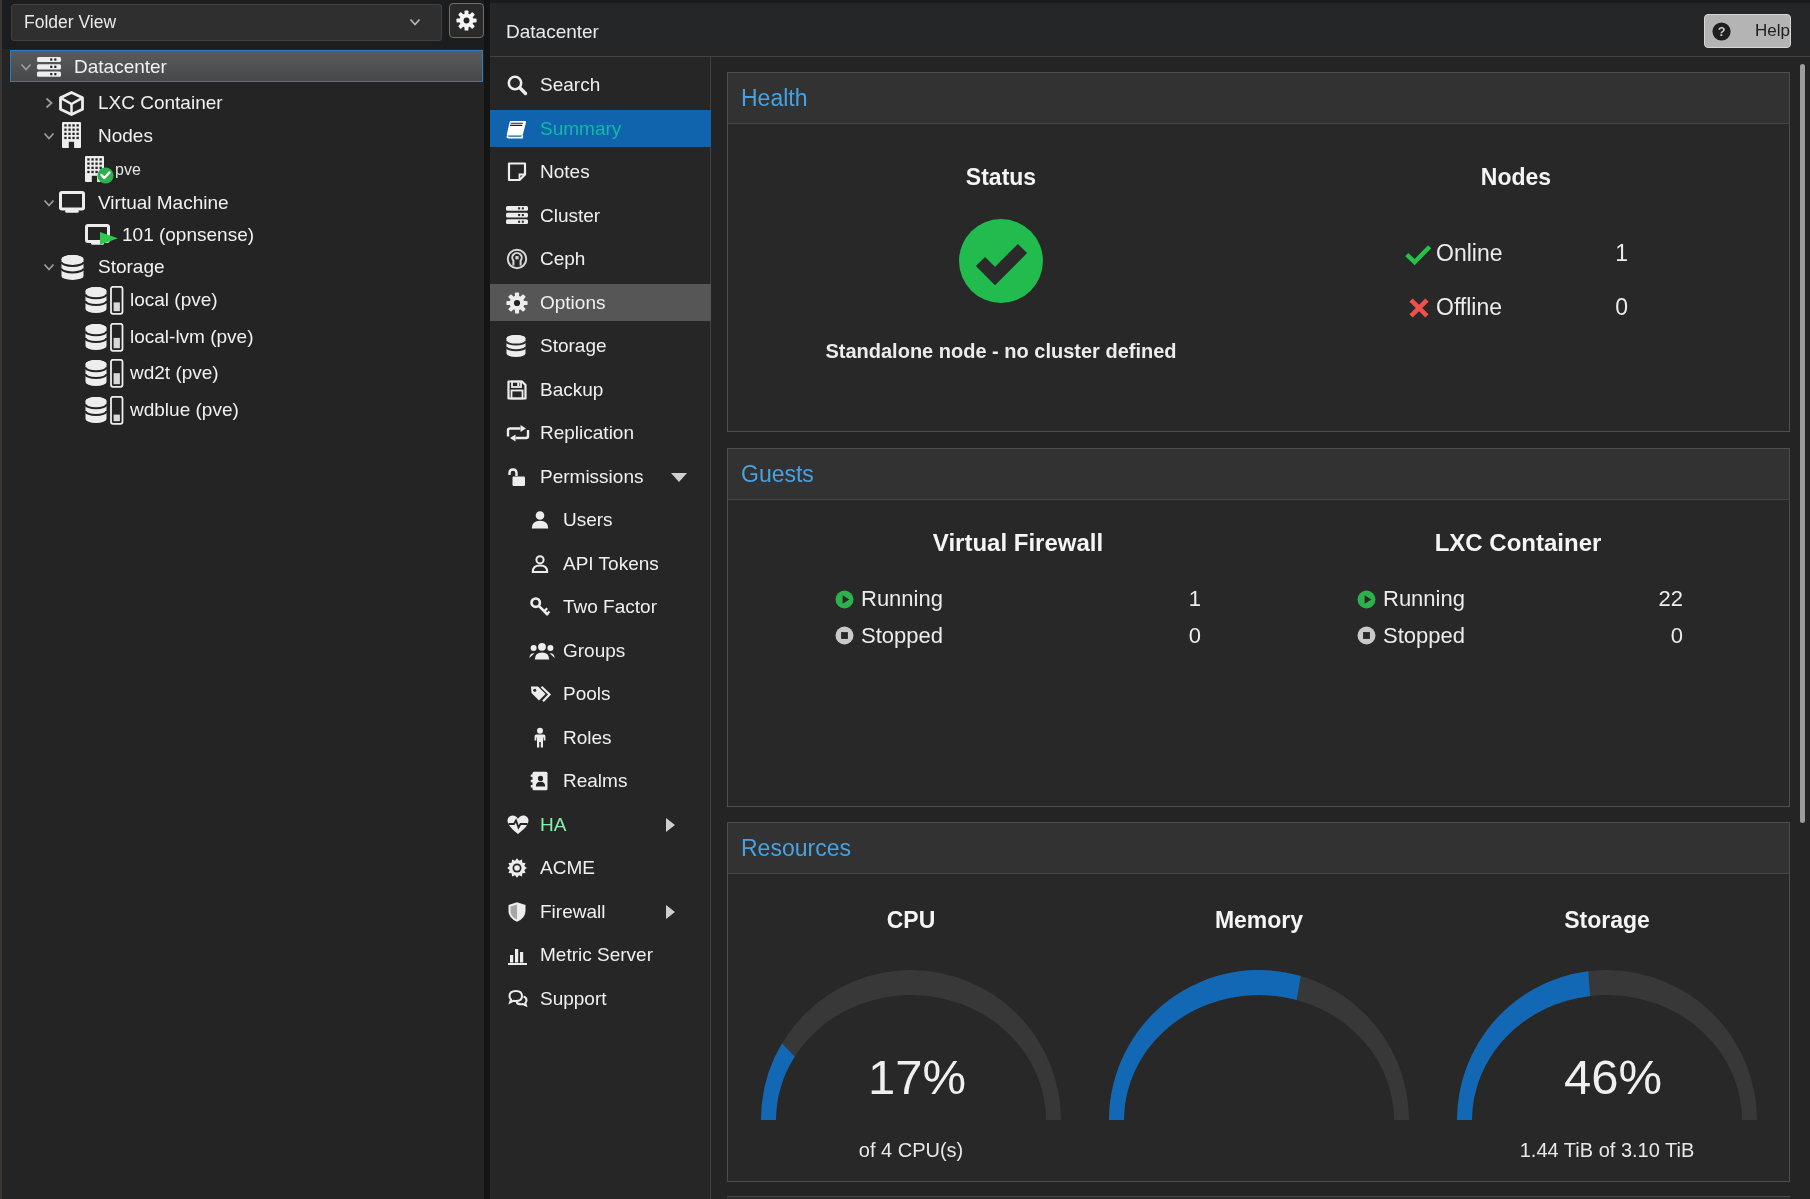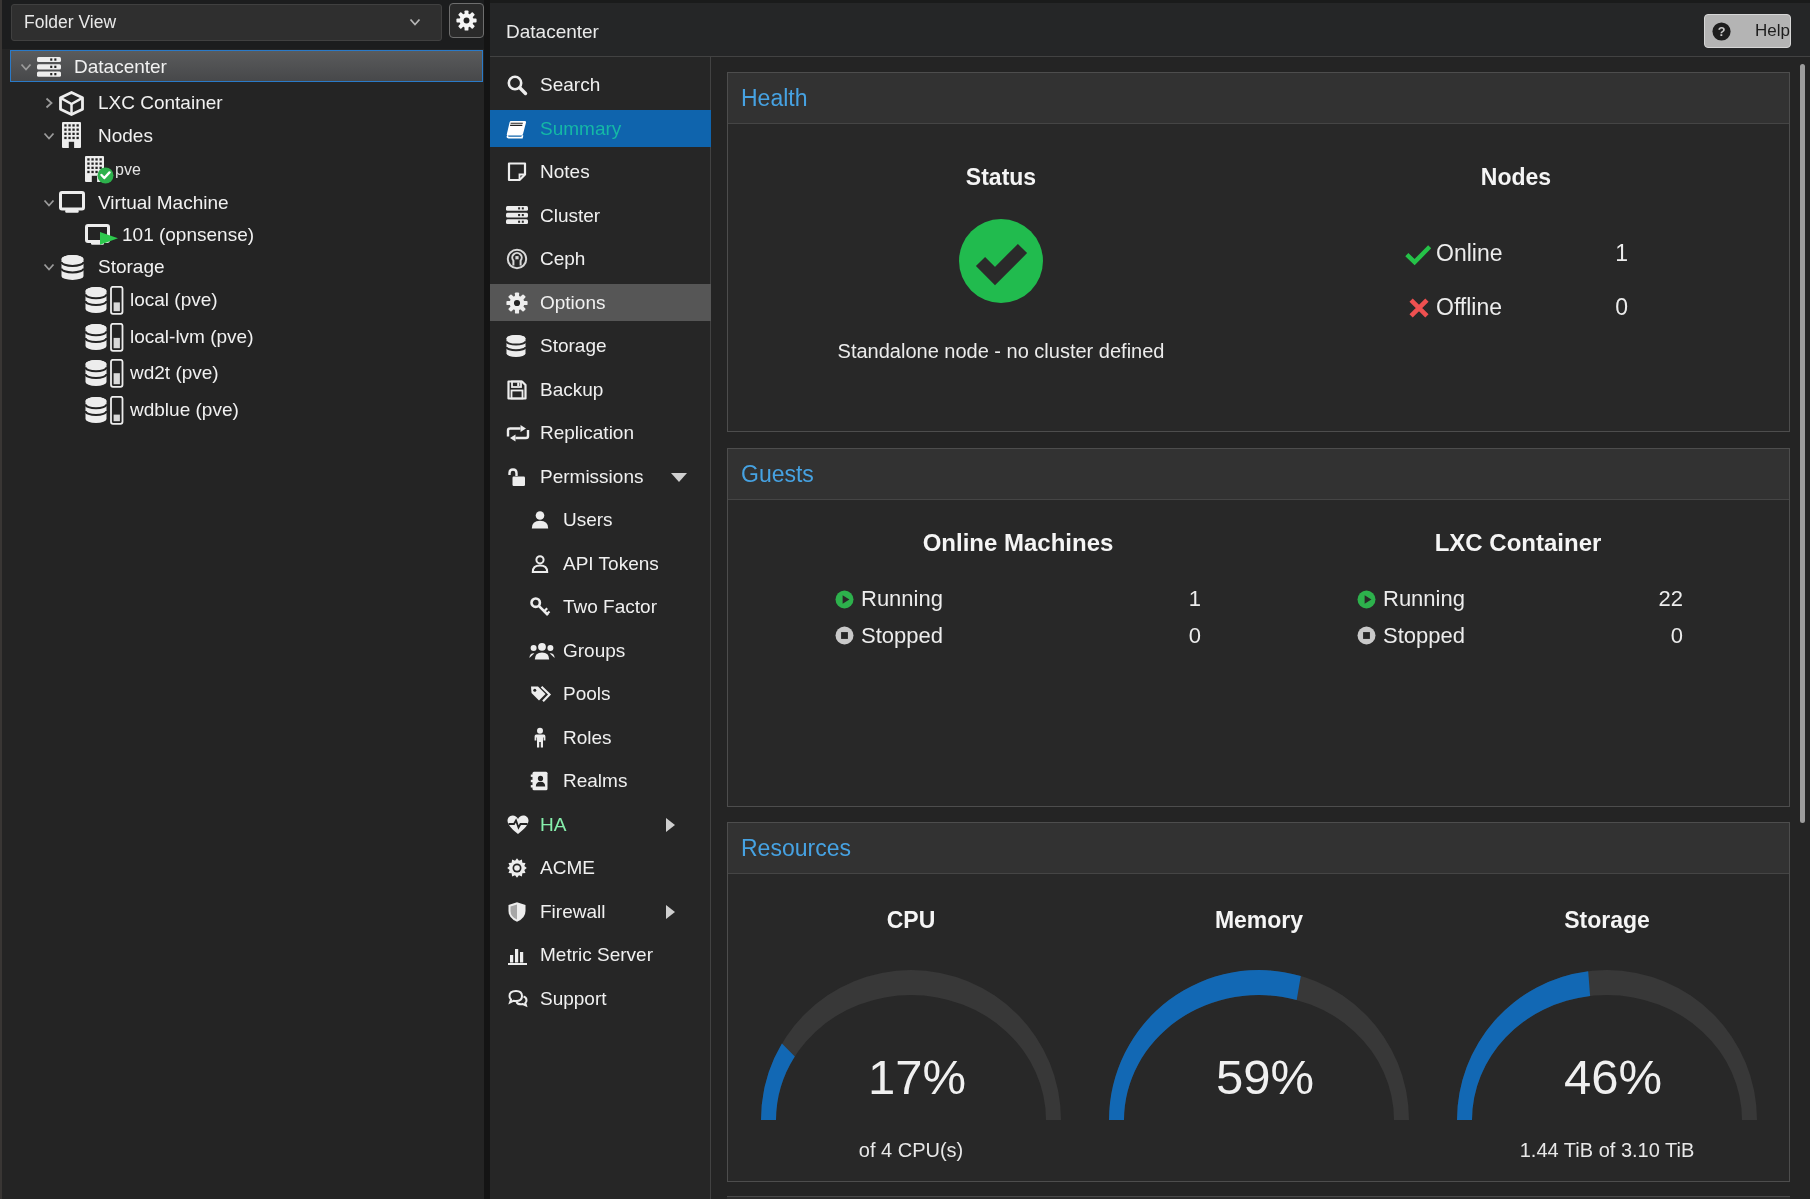--- a/index.html
+++ b/index.html
@@ -453,32 +453,32 @@
 <div class="abs" style="left:728px;top:823px;width:1061px;height:51px;background:#323232;border-bottom:1px solid #454545"></div>
 <div class="abs vc" style="left:741px;top:823px;height:51px;color:#46a2e2;font-size:23px">Resources</div>
 <div class="abs" style="left:727px;top:1196px;width:1063px;height:3px;background:#2c2c2c;border-top:1px solid #4a4a4a"></div>
 <div class="abs" style="left:601px;top:147px;width:800px;height:60px;display:flex;align-items:center;justify-content:center;color:#f5f5f5;font-size:23px;font-weight:bold;letter-spacing:0">Status</div>
 <div class="abs" style="left:1116px;top:147px;width:800px;height:60px;display:flex;align-items:center;justify-content:center;color:#f5f5f5;font-size:23px;font-weight:bold;letter-spacing:0">Nodes</div>
 <div class="abs" style="left:958px;top:218px">
 <svg width="86" height="86" viewBox="0 0 86 86">
         <circle cx="43" cy="43" r="42" fill="#21bb4e"></circle>
 <path d="M 22.5 43.5 L 37 58 L 64.5 30.5" fill="none" stroke="#2a2a2a" stroke-width="13" stroke-linecap="butt" stroke-linejoin="miter"></path>
       </svg></div>
-<div class="abs" style="left:601px;top:321px;width:800px;height:60px;display:flex;align-items:center;justify-content:center;color:#ececec;font-size:20px;font-weight:normal;letter-spacing:0">Standalone node - no cluster defined</div>
+<div class="abs" style="left:601px;top:321px;width:800px;height:60px;display:flex;align-items:center;justify-content:center;color:#ececec;font-size:20px;font-weight:bold;letter-spacing:0">Standalone node - no cluster defined</div>
 <div class="abs" style="left:1405px;top:240px"><svg width="26" height="26" viewBox="0 0 26 26" style="">
         <path d="M 1.8200000000000003 14.560000000000002 L 9.62 22.099999999999998 L 24.7 6.76" fill="none" stroke="#25c248" stroke-width="4.42" stroke-linecap="butt" stroke-linejoin="miter"></path>
       </svg></div>
 <div class="abs vc" style="left:1436px;top:228px;height:50px;color:#ececec;font-size:23px">Online</div>
 <div class="abs" style="left:1328px;top:228px;width:300px;height:50px;display:flex;align-items:center;justify-content:flex-end;color:#ececec;font-size:23px">1</div>
 <div class="abs" style="left:1408px;top:296.5px"><svg width="22" height="22" viewBox="0 0 22 22" style="">
         <path d="M 3.08 3.08 L 18.919999999999998 18.919999999999998 M 18.919999999999998 3.08 L 3.08 18.919999999999998" fill="none" stroke="#ee5050" stroke-width="4.62" stroke-linecap="butt"></path>
       </svg></div>
 <div class="abs vc" style="left:1436px;top:282.5px;height:50px;color:#ececec;font-size:23px">Offline</div>
 <div class="abs" style="left:1328px;top:282.5px;width:300px;height:50px;display:flex;align-items:center;justify-content:flex-end;color:#ececec;font-size:23px">0</div>
-<div class="abs" style="left:618px;top:513px;width:800px;height:60px;display:flex;align-items:center;justify-content:center;color:#f5f5f5;font-size:24px;font-weight:bold;letter-spacing:0">Online Machines</div>
+<div class="abs" style="left:618px;top:513px;width:800px;height:60px;display:flex;align-items:center;justify-content:center;color:#f5f5f5;font-size:24px;font-weight:bold;letter-spacing:0">Virtual Firewall</div>
 <div class="abs" style="left:1118px;top:513px;width:800px;height:60px;display:flex;align-items:center;justify-content:center;color:#f5f5f5;font-size:24px;font-weight:bold;letter-spacing:0">LXC Container</div>
 <div class="abs" style="left:834.5px;top:589.8px"><svg width="19" height="19" viewBox="0 0 19 19" style="">
         <circle cx="9.5" cy="9.5" r="9.0" fill="#2db14c"></circle>
         <path d="M 7.6000000000000005 5.32 L 14.44 9.5 L 7.6000000000000005 13.68 Z" fill="#282828"></path>
       </svg></div>
 <div class="abs vc" style="left:861px;top:574.3px;height:50px;color:#ececec;font-size:22px">Running</div>
 <div class="abs" style="left:901px;top:574.3px;width:300px;height:50px;display:flex;align-items:center;justify-content:flex-end;color:#ececec;font-size:22px">1</div>
 <div class="abs" style="left:834.5px;top:626.0px"><svg width="19" height="19" viewBox="0 0 19 19" style="">
         <circle cx="9.5" cy="9.5" r="9.0" fill="#c9c9c9"></circle>
         <rect x="6.08" y="6.08" width="6.84" height="6.84" fill="#282828"></rect>
@@ -506,17 +506,16 @@
       </svg></div>
 <div class="abs" style="left:1107px;top:968px"><svg width="304" height="153" viewBox="0 0 304 153" style="">
         <path d="M 2 152 A 150 150 0 0 1 302 152 L 287 152 A 135 125 0 0 0 17 152 Z" fill="#383838"></path>
         <path d="M 2 152 A 150 150 0 0 1 193.8 8.0 L 189.7 32.0 A 135 125 0 0 0 17 152 Z" fill="#1268b4"></path>
       </svg></div>
 <div class="abs" style="left:1455px;top:968px"><svg width="304" height="153" viewBox="0 0 304 153" style="">
         <path d="M 2 152 A 150 150 0 0 1 302 152 L 287 152 A 135 125 0 0 0 17 152 Z" fill="#383838"></path>
         <path d="M 2 152 A 150 150 0 0 1 133.2 3.2 L 135.1 28.0 A 135 125 0 0 0 17 152 Z" fill="#1268b4"></path>
       </svg></div>
 <div class="abs" style="left:517px;top:1047px;width:800px;height:60px;display:flex;align-items:center;justify-content:center;color:#f0f0f0;font-size:49px;font-weight:normal;letter-spacing:0">17%</div>
-<div class="abs" style="left:865px;top:1047px;width:800px;height:60px;display:flex;align-items:center;justify-content:center;color:#f0f0f0;font-size:49px;font-weight:normal;letter-spacing:0">59%</div>
 <div class="abs" style="left:1213px;top:1047px;width:800px;height:60px;display:flex;align-items:center;justify-content:center;color:#f0f0f0;font-size:49px;font-weight:normal;letter-spacing:0">46%</div>
 <div class="abs" style="left:511px;top:1120px;width:800px;height:60px;display:flex;align-items:center;justify-content:center;color:#e8e8e8;font-size:20px;font-weight:normal;letter-spacing:0">of 4 CPU(s)</div>
 <div class="abs" style="left:1207px;top:1120px;width:800px;height:60px;display:flex;align-items:center;justify-content:center;color:#e8e8e8;font-size:20px;font-weight:normal;letter-spacing:0">1.44 TiB of 3.10 TiB</div>
 <div class="abs" style="left:1800px;top:64px;width:5px;height:759px;background:#9c9c9c;border-radius:3px"></div>
 </div>
 </body></html>

